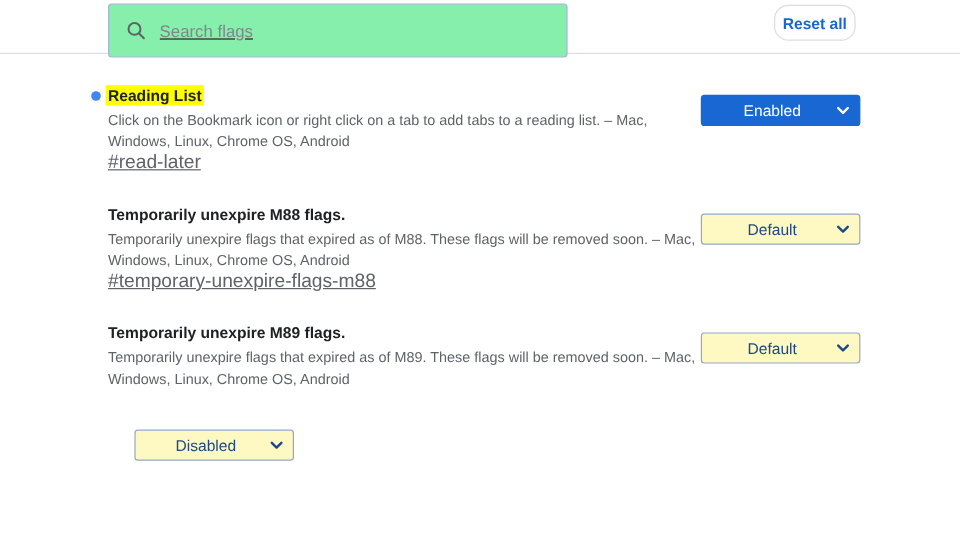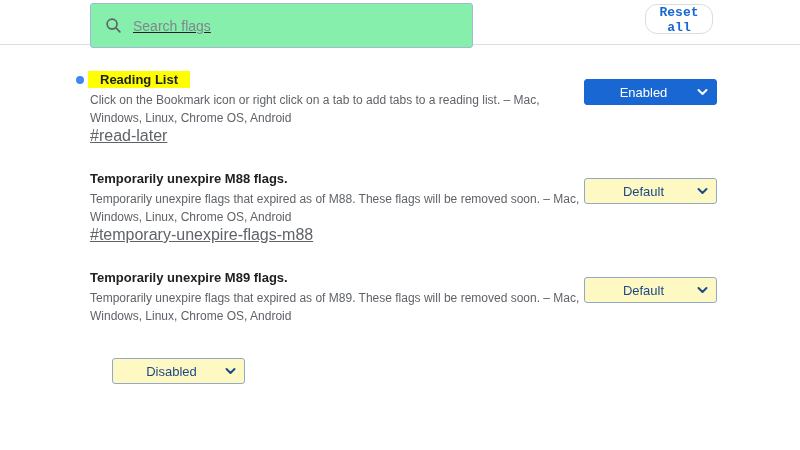--- a/index.html
+++ b/index.html
@@ -19,35 +19,35 @@
   .search-input {
     flex: 1; height: 100%; border: none; outline: none; background: transparent;
     margin-left: 11px; font-size: 14px; color: #202124;
     font-family: "Liberation Sans", sans-serif;
   }
   .search-input::placeholder { color: #80868b; opacity: 1; }
   .reset-btn {
     position: absolute; left: 645px; top: 4px; width: 68px; height: 30px;
     background: #fff; border: 1px solid #dadce0; border-radius: 12px;
     color: #1967d2; font-size: 13px; font-weight: bold; cursor: pointer;
-    font-family: Liberation Mono, monospace;
+    font-family: Liberation Sans, sans-serif;
   }
   
   .content { padding: 26px 83px 0 90px; }
   .flag-row { display: flex; align-items: flex-start; margin-bottom: 25px; }
   .flag-main { flex: 1 1 auto; min-width: 0; }
   .flag-title {
     position: relative; font-size: 13px; font-weight: bold; line-height: 18px;
     color: #202124; margin-bottom: 2px; white-space: nowrap;
   }
   .match-dot {
     position: absolute; left: -14px; top: 5px; width: 8px; height: 8px;
     border-radius: 50%; background: #4285f4;
   }
-  .hl { background: #ffff00; padding: 1px 12px; margin-left: -2px; }
+  .hl { background: #ffff00; padding: 1px 2px; margin-left: -2px; }
   .flag-desc {
     font-size: 12px; line-height: 18px; color: #5f6368; white-space: pre;
   }
   .flag-link {
     display: inline-block; font-size: 16px; line-height: 18px; color: #5f6368;
     text-decoration: underline; cursor: pointer;
   }
   
   .select-wrap {
     position: relative; flex: 0 0 auto; width: 133px; height: 26px;

